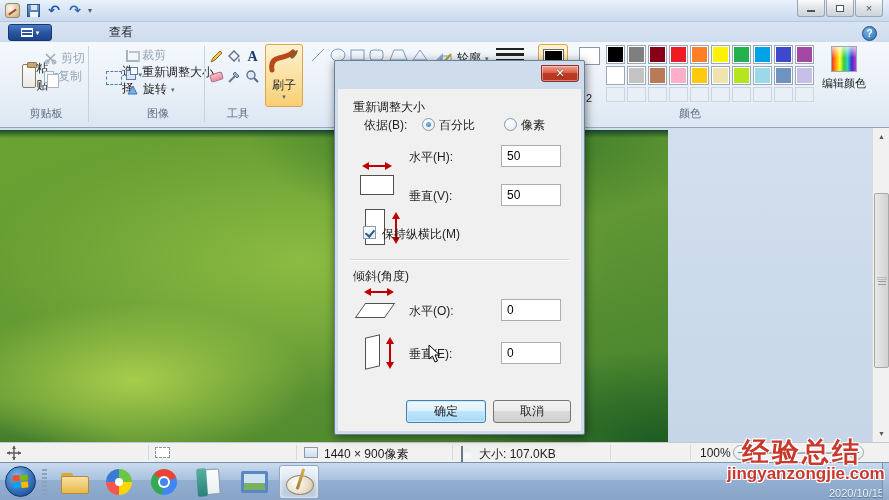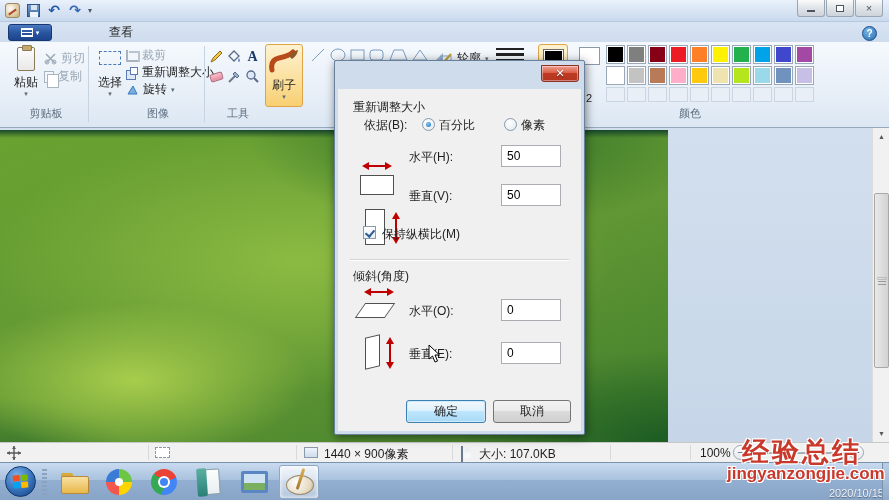--- a/index.html
+++ b/index.html
@@ -43,21 +43,21 @@
   .tab { position:absolute; top:1px; height:19px; padding:0 13px; line-height:19px; font-size:12px; color:#1e1e1e; }
   .tab.active { left:54px; background:#f4f8fc; border:1px solid #b8c6d6; border-bottom:none; border-radius:2px 2px 0 0;margin-top:28px; }
   .tab.inactive { left:96px; }
 
   
   .ribbon { position:absolute; left:0; top:42px; width:889px; height:86px;
     background:linear-gradient(#f5f9fd 0%,#e9f0f8 55%,#dce7f3 100%);
     border-bottom:1px solid #96a8bc; }
   .grp-label { position:absolute; top:64px; font-size:11px; color:#5f6f80; text-align:center; }
   .divider { position:absolute; top:4px; width:1px; height:76px; background:#c6d3e1; }
-  .big-btn { position:absolute; top:3px; width:36px; height:60px; display:flex; flex-direction:column; align-items:center; }
+  .big-btn { position:absolute; top:3px; width:36px; height:60px; display:flex; flex-direction:row; align-items:center;margin-left:14px; }
   .big-btn .lbl { margin-top:3px; font-size:12px; }
   .caret { font-size:7px; color:#5a6a7a; line-height:6px; }
   .clipboard-ic { width:18px; height:24px; background:linear-gradient(#fdfdfd,#e8e8e8); border:1px solid #8a7a5a; border-radius:2px; position:relative; margin-top:2px; }
   .clipboard-ic::before { content:""; position:absolute; left:4px; top:-3px; width:8px; height:4px; background:#c8a868; border:1px solid #8a7a5a; border-radius:1px; }
   .small-cmd { position:absolute; display:flex; align-items:center; gap:4px; font-size:12px; }
   .small-cmd.disabled { color:#9aa8b6; }
   .copy-ic { width:10px; height:12px; border:1px solid #a8b4c0; background:#f4f8fc; position:relative; }
   .copy-ic::before { content:""; position:absolute; left:2px; top:2px; width:10px; height:12px; border:1px solid #a8b4c0; background:#fff; }
   .select-ic { width:22px; height:14px; border:1px dashed #4a7ab8; margin-top:6px; }
   .crop-ic { width:12px; height:12px; border-left:2px solid #a8b4c0; border-bottom:2px solid #a8b4c0; position:relative; }
@@ -399,20 +399,24 @@
           <div class="swatch empty"></div>
           <div class="swatch empty"></div>
           <div class="swatch empty"></div>
           <div class="swatch empty"></div>
           <div class="swatch empty"></div>
           <div class="swatch empty"></div>
           <div class="swatch empty"></div>
           <div class="swatch empty"></div>
         </div>
     </div>
+    <div class="edit-colors">
+      <span class="rainbow"></span>
+      <span class="lbl">编辑颜色</span>
+    </div>
     <div class="grp-label" style="left:672px; width:36px">颜色</div>
   </div>
 
   <div class="canvas-area">
     <div class="green-img"></div>
     <div class="vscroll">
       <div class="scroll-btn" style="top:0">
           <span>▲</span>
         </div>
       <div class="scroll-thumb"></div>

